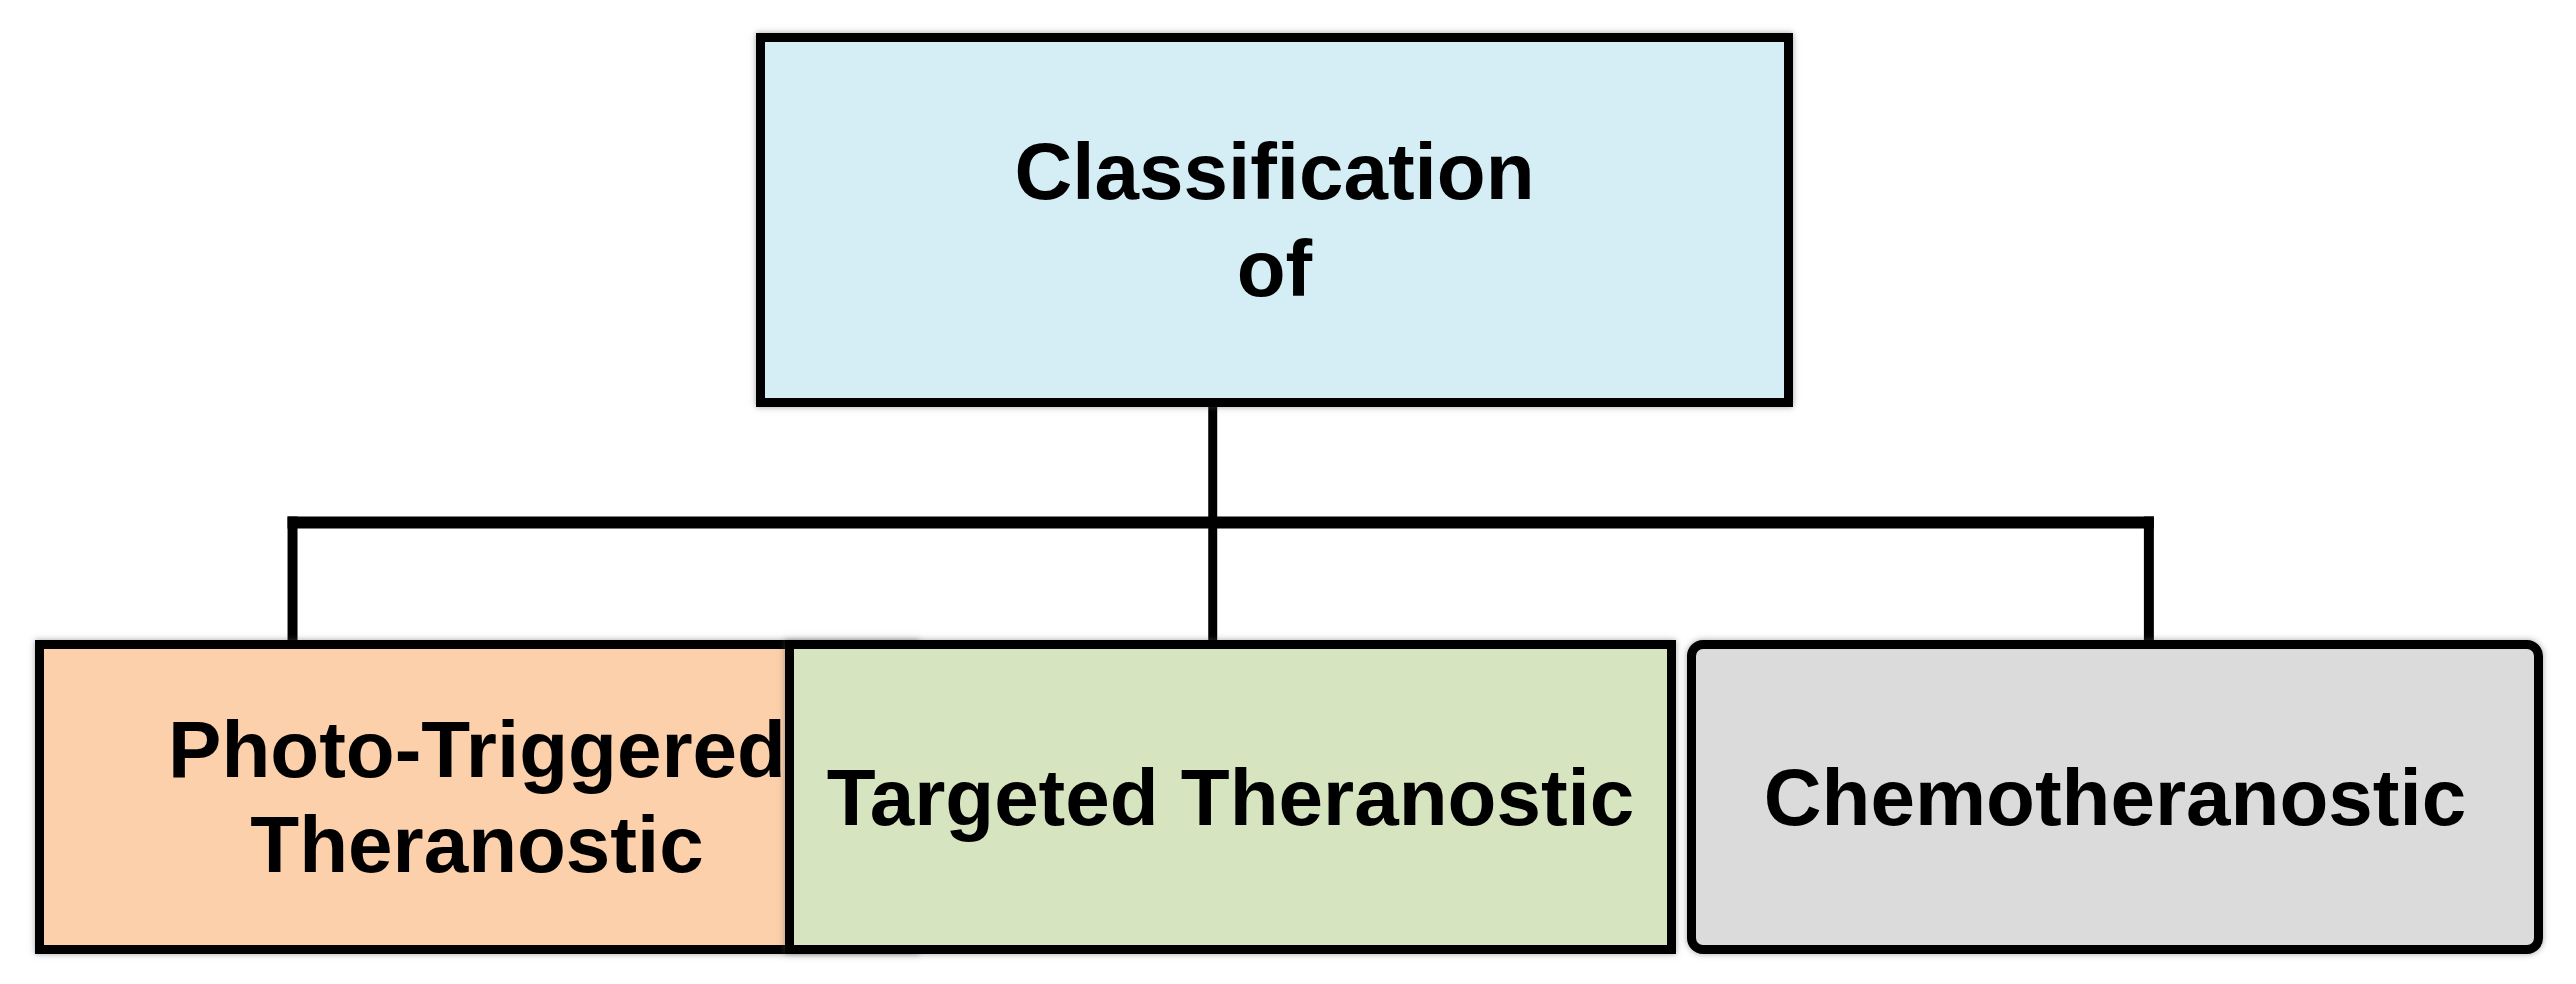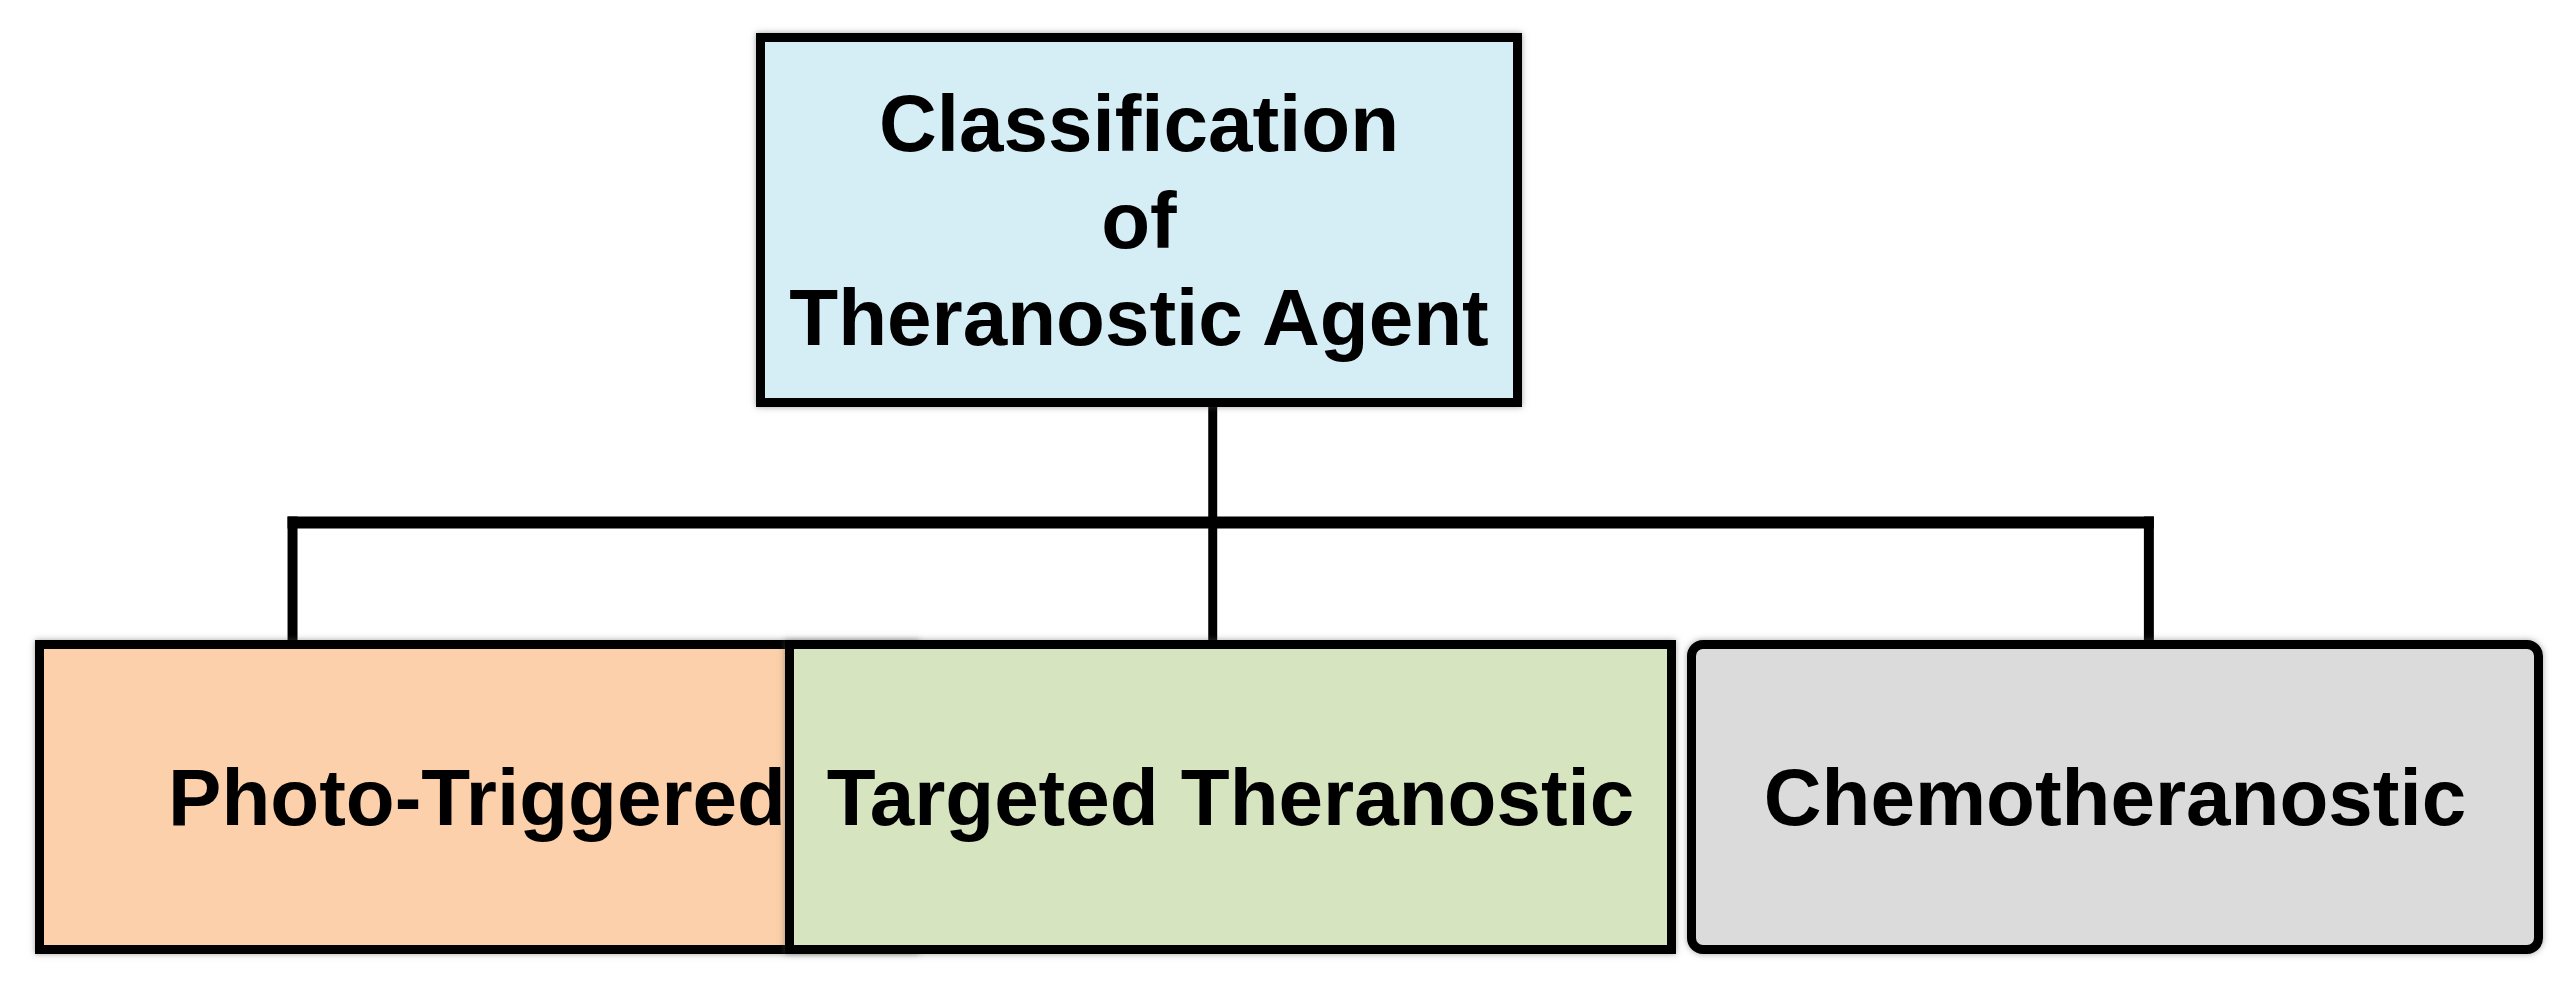--- a/index.html
+++ b/index.html
@@ -25,21 +25,21 @@
     flex-direction: column;
     align-items: center;
     justify-content: center;
     text-align: center;
     font-weight: bold;
     color: #000000;
     box-shadow: 0 0 6px rgba(90,90,90,0.55);
   }
   .root-box {
     left: 756px; top: 33px;
-    width: 766px; height: 374px;
+    width: 1037px; height: 374px;
     font-size: 80px;
     line-height: 97px;
   }
   .child-box {
     top: 640px;
     height: 314px;
     font-size: 80px;
     line-height: 95px;
   }
   .child-photo    { left: 35px;   width: 884px; }
@@ -55,25 +55,25 @@
   <svg class="connectors" viewBox="0 0 2583 987" xmlns="http://www.w3.org/2000/svg">
     <line x1="1216" y1="404" x2="1216" y2="650" stroke="#000000" stroke-width="9"></line>
     <line x1="288" y1="524" x2="2160" y2="524" stroke="#000000" stroke-width="12"></line>
     <line x1="293" y1="518" x2="293" y2="650" stroke="#000000" stroke-width="10"></line>
     <line x1="2155" y1="518" x2="2155" y2="650" stroke="#000000" stroke-width="10"></line>
   </svg>
 
   <div class="box root-box" style="background-color: rgb(213, 237, 245); border-color: rgb(0, 0, 0);">
     <span class="label-line">Classification</span>
     <span class="label-line">of</span>
-    <span class="label-line">Theranostic Agent</span>
   </div>
 
   <div class="box child-box child-photo" style="background-color: rgb(251, 208, 170); border-color: rgb(0, 0, 0);">
     <span class="label-line">Photo-Triggered</span>
+    <span class="label-line">Theranostic</span>
   </div>
 
   <div class="box child-box child-targeted" style="background-color: rgb(215, 228, 192); border-color: rgb(0, 0, 0);">
     <span class="label-line">Targeted Theranostic</span>
   </div>
 
   <div class="box child-box child-chemo" style="background-color: rgb(219, 219, 219); border-color: rgb(0, 0, 0);">
     <span class="label-line">Chemotheranostic</span>
   </div>
 

